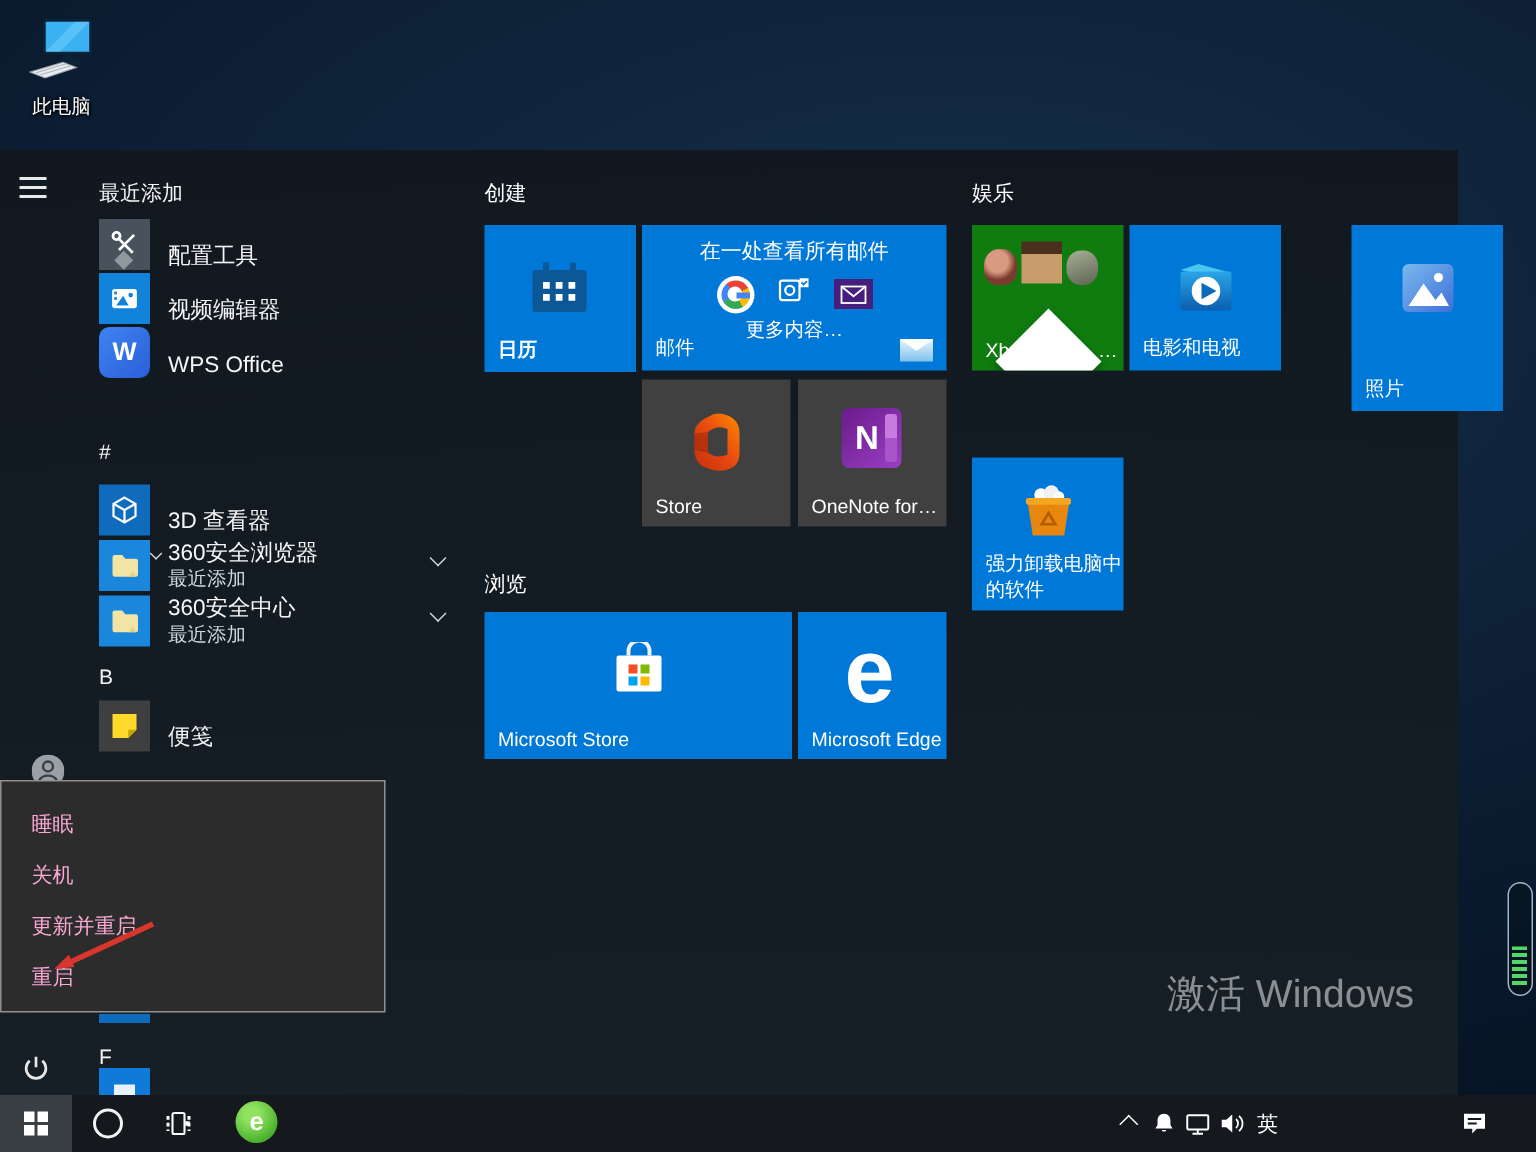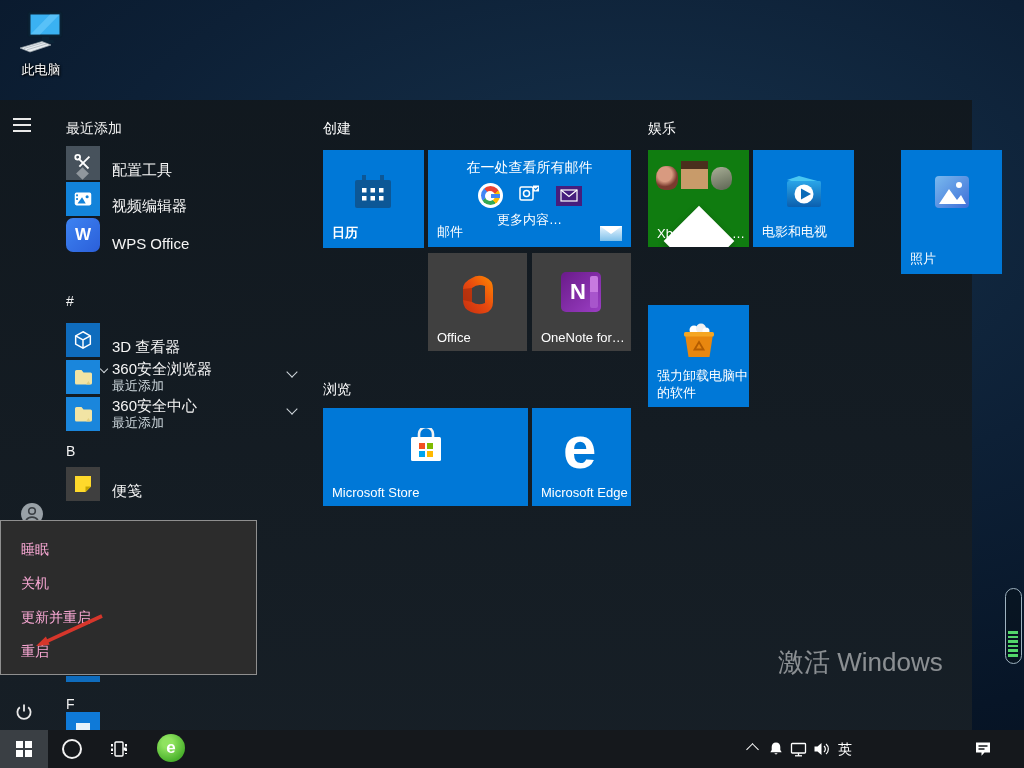--- a/index.html
+++ b/index.html
@@ -291,21 +291,21 @@
             <stop offset="0" stop-color="#c52f10"></stop>
                 <stop offset=".5" stop-color="#e8490f"></stop>
                 <stop offset="1" stop-color="#ff8a00"></stop>
           </linearGradient>
             </defs>
           <path fill-rule="evenodd" fill="url(#og)" d="M14 5 Q20 1 27 4 Q35 7 35 16 V29 Q35 38 27 40 Q20 42 13 39 Q5 36 5 27 V16 Q5 9 14 5 Z
                M14 15 V29 Q20 33 27 30 V13 Q20 10 14 15 Z"></path>
           <path d="M14 15 V29 L5 27 V16 Z" fill="#9e2a0c" opacity=".6"></path>
         </svg>
       </div>
-      <span class="lbl">Office</span>
+      <span class="lbl">Store</span>
     </div>
 
     <div class="tile tile-dark" style="left:532px;top:153px;width:99px;height:98px;">
       <div class="onenote-logo" style="position:absolute;left:29px;top:19px;">
         <span style="position:relative;z-index:2;margin-right:6px;">N</span>
       </div>
       <span class="lbl">OneNote for…</span>
     </div>
 
     <div class="grp-h" style="left:323px;top:281px;">浏览</div>

